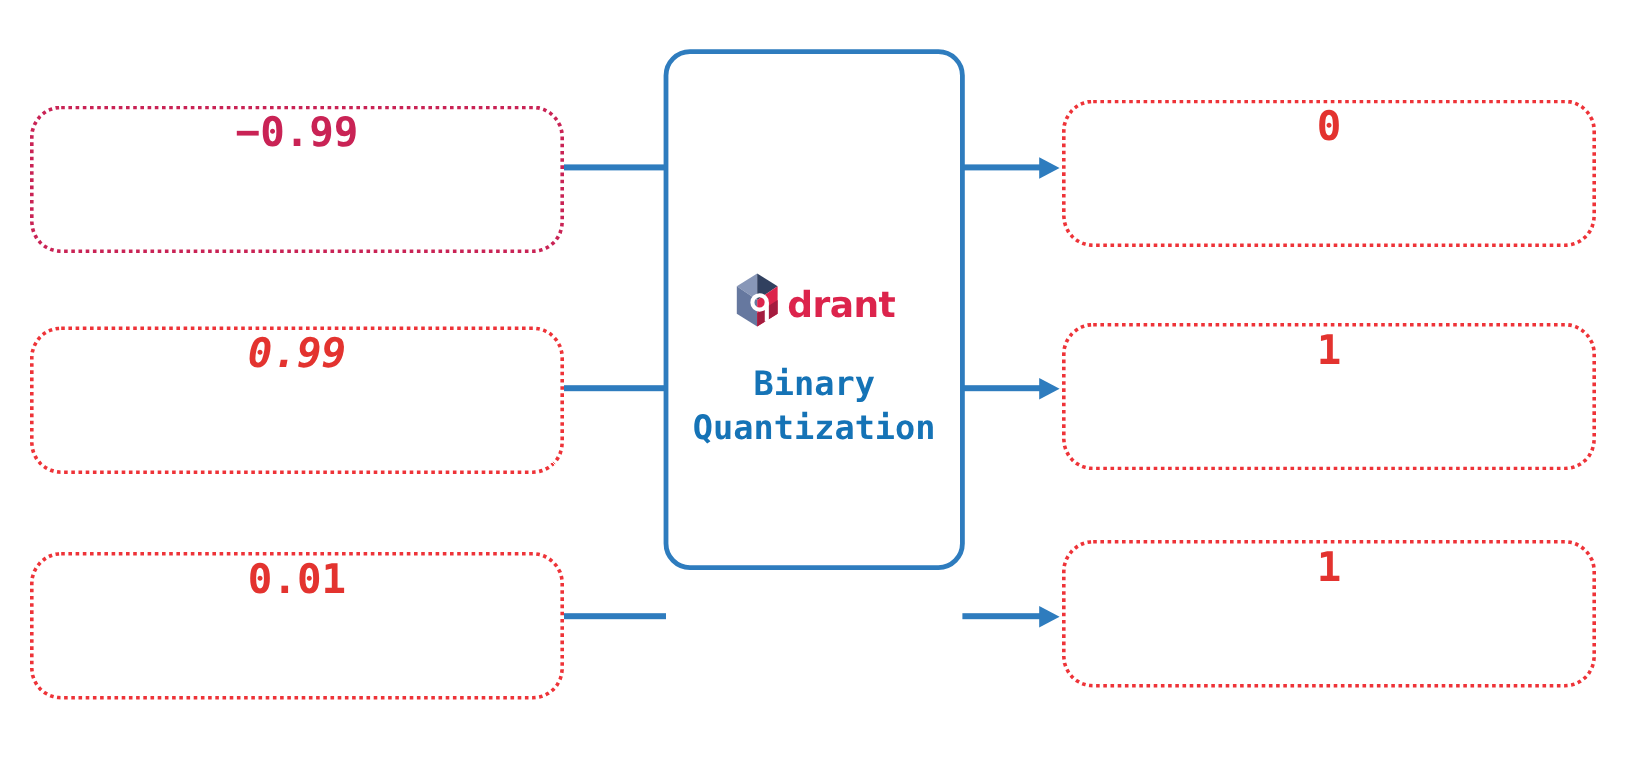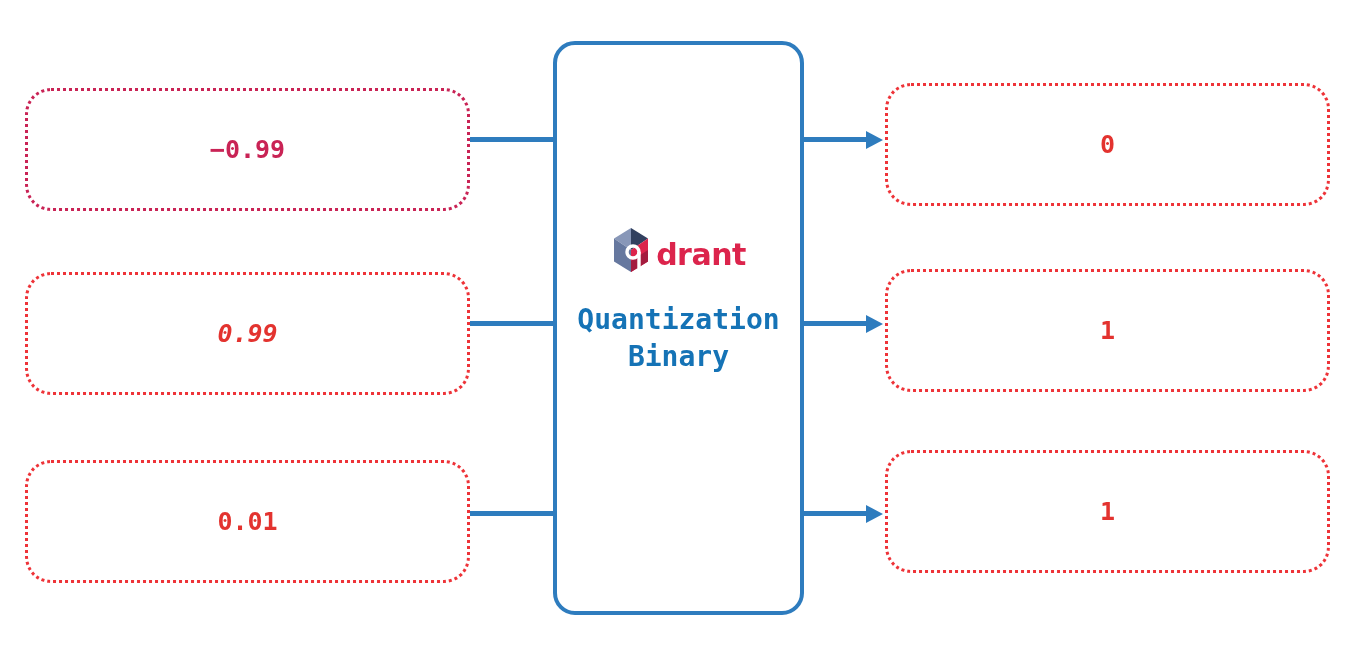--- a/index.html
+++ b/index.html
@@ -10,42 +10,42 @@
     overflow:hidden;
     font-family:"DejaVu Sans Mono", monospace;
   }
 
   
   .vbox {
     position:absolute;
     width:445px; height:123px;
     border:3px dotted #EE3338;
     border-radius:26px;
-    display:flex; align-items:center; justify-content:center;
+    display:flex; align-items:flex-start; justify-content:center;
     font-family:"DejaVu Sans Mono", monospace;
     font-weight:bold;
-    font-size:25px;
+    font-size:34px;
     color:#E3332F;
     box-sizing:border-box;
     background:#ffffff;
   }
   .vbox.crimson { border-color:#C92355; color:#C92355; }
 
   .in-1 { left:25px;  top:88px;  }
   .in-2 { left:25px;  top:272px;font-style:italic; }
   .in-3 { left:25px;  top:460px; }
   .out-1 { left:885px; top:83px;  }
   .out-2 { left:885px; top:269px; }
   .out-3 { left:885px; top:450px; }
 
   
   .processor {
     position:absolute;
     left:553px; top:41px;
-    width:251px; height:574px;
+    width:251px; height:434px;
     border:4px solid #2E7CBE;
     border-radius:22px;
     background:#ffffff;
     box-sizing:border-box;
     display:flex; flex-direction:column;
     align-items:center;
     padding-top:182px;
   }
   .logo-row {
     display:flex; align-items:center; gap:5px;
@@ -121,22 +121,22 @@
           <polygon points="3,11.5 20,23 20,45 3,34.5" fill="#66789F"></polygon>
           <polygon points="37,11.5 37,34.5 20,45 20,23" fill="#DC244C"></polygon>
           <polygon points="37,23 37,34.5 20,45 20,34" fill="#A41C3F"></polygon>
           <circle cx="22" cy="25" r="6" fill="none" stroke="#ffffff" stroke-width="3.4"></circle>
           <rect x="26.3" y="25" width="3.4" height="16" fill="#ffffff"></rect>
         </svg>
       </span>
       <span class="brand-text">drant</span>
     </div>
     <div class="proc-title">
+      <div>Binary</div>
       <div>Quantization</div>
-      <div>Binary</div>
     </div>
   </div>
 
   <div class="hline r-1"></div>
   <div class="hline r-2"></div>
   <div class="hline r-3"></div>
   <div class="arrowhead a-1"></div>
   <div class="arrowhead a-2"></div>
   <div class="arrowhead a-3"></div>
 

